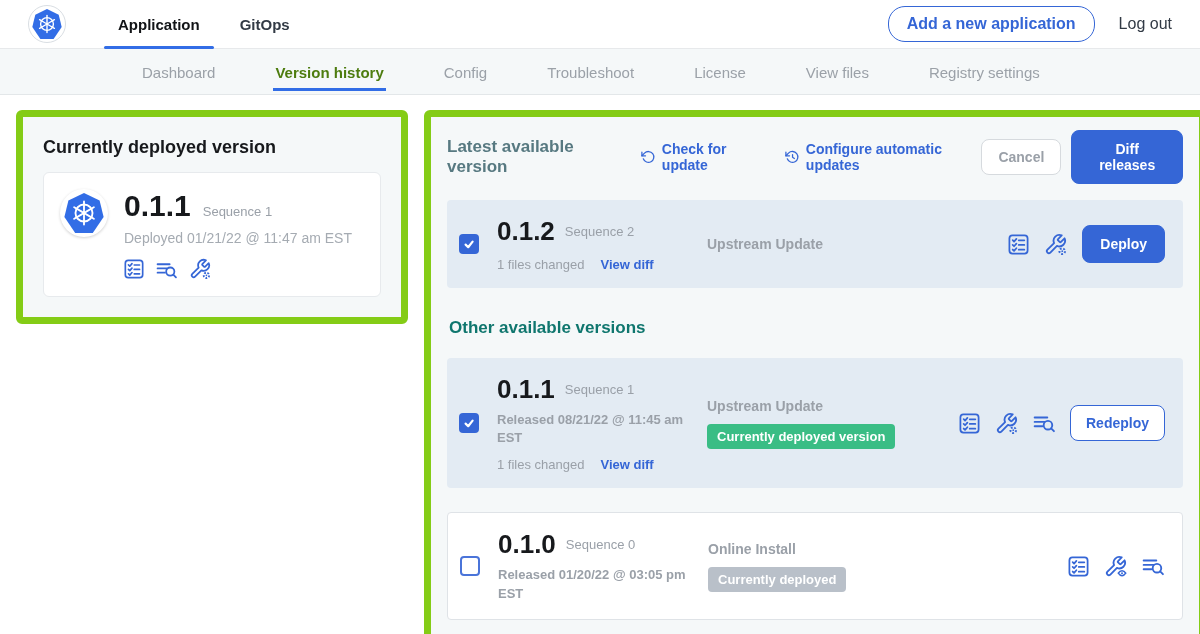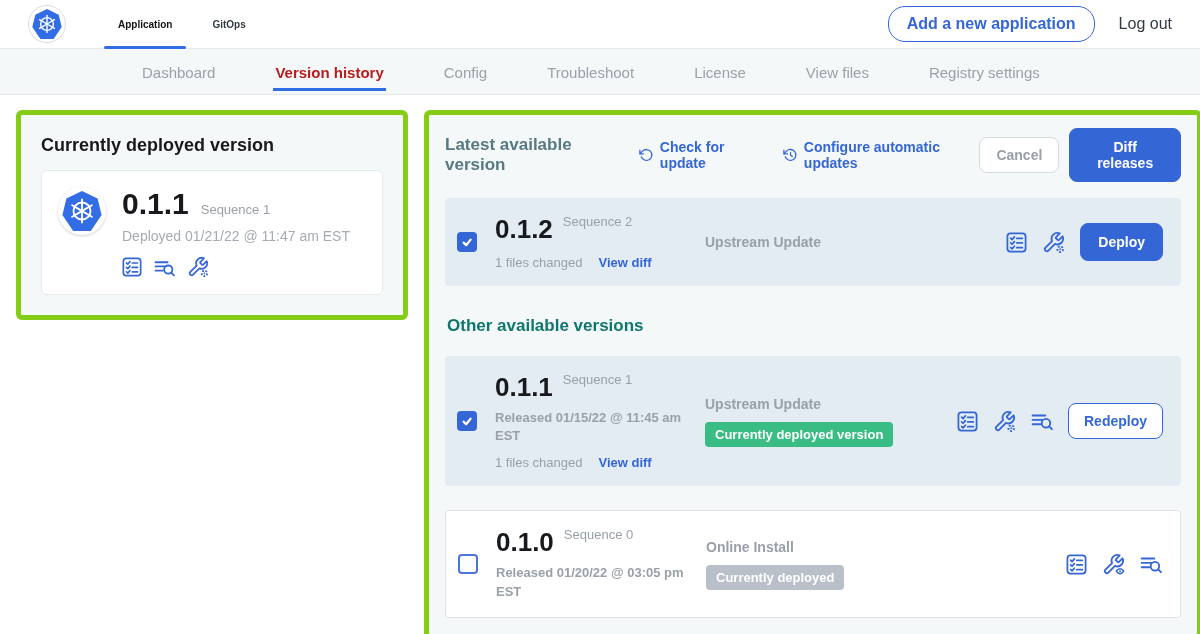--- a/index.html
+++ b/index.html
@@ -17,36 +17,36 @@
   }
 
   
   .topnav { height:49px; display:flex; align-items:center; padding:0 28px; border-bottom:1px solid #e7e9eb; background:#fff; }
   .logo-badge { width:38px; height:38px; border-radius:50%; background:#fff; border:1px solid #d9dee3;
     display:flex; align-items:center; justify-content:center; flex:none; }
   .heptagon { width:30px; height:30px; background:var(--logo-blue);
     clip-path:polygon(50% 0%, 89% 19%, 99% 60%, 72% 100%, 28% 100%, 1% 60%, 11% 19%);
     display:flex; align-items:center; justify-content:center; }
   .topnav-tabs { display:flex; margin-left:32px; height:100%; }
-  .topnav-tab { display:flex; align-items:center; padding:0 20px; font-size:10px; font-weight:700; color:#323a45; position:relative; cursor:pointer; }
+  .topnav-tab { display:flex; align-items:center; padding:0 20px; font-size:15px; font-weight:700; color:#323a45; position:relative; cursor:pointer; }
   .topnav-tab.active { color:#121417; }
   .topnav-tab.active::after { content:""; position:absolute; left:6px; right:6px; bottom:-1px; height:3px; background:var(--logo-blue); border-radius:2px; }
   .topnav-right { margin-left:auto; display:flex; align-items:center; gap:24px; }
   .add-app-btn { border:1px solid var(--accent); color:var(--accent); background:#fff; border-radius:17px;
     padding:8px 18px; font-size:16px; font-weight:700; cursor:pointer; font-family:inherit; }
   .logout { font-size:16px; color:#323a45; cursor:pointer; }
 
   
   .subnav { height:46px; background:var(--panel); border-bottom:1px solid #e3e7e9; display:flex; align-items:center; padding-left:140px; gap:56px;text-align:right; }
   .subnav-tab { font-size:15px; color:#9ba1a8; cursor:pointer; padding:12px 2px 7px; border-bottom:3px solid transparent; }
-  .subnav-tab.active { color:#b91c1c; font-weight:700; border-bottom-color:var(--logo-blue); }
+  .subnav-tab.active { color:#4d7c0f; font-weight:700; border-bottom-color:var(--logo-blue); }
 
   
   .main { display:flex; align-items:flex-start; gap:16px; padding:15px 16px; }
-  .card { background:var(--panel); border:5px solid #84cc16; border-radius:6px; }
+  .card { background:var(--panel); border:7px solid #84cc16; border-radius:6px; }
 
   
   .left-card { width:392px; flex:none; padding:16px 20px 20px; }
   .left-card h2 { font-size:18px; color:var(--dark); margin:4px 0 14px; font-weight:700; }
   .deployed-card { background:#fff; border:1px solid #e7eaed; border-radius:6px; padding:16px; display:flex; gap:16px; }
   .big-logo { width:48px; height:48px; border-radius:50%; background:#fff; box-shadow:0 1px 3px rgba(0,0,0,.18);
     display:flex; align-items:center; justify-content:center; flex:none; }
   .big-logo .heptagon { width:40px; height:40px; }
   .dv-line { display:flex; align-items:baseline; gap:12px; }
   .dv-version { font-size:30px; font-weight:700; color:var(--dark); }
@@ -67,21 +67,21 @@
   .btn-outline { background:#fff; color:var(--accent); border:1px solid var(--accent); padding:9px 15px; }
 
   .rows { margin-top:16px; }
   .vrow { display:flex; align-items:center; border-radius:4px; padding:16px 18px 16px 12px; }
   .vrow.selected { background:var(--row-selected); }
   .vrow.plain { background:#fff; border:1px solid #dfe3e7; margin-top:24px; }
   .checkbox { width:20px; height:20px; border-radius:4px; flex:none; cursor:pointer; }
   .checkbox.checked { background:var(--accent); display:flex; align-items:center; justify-content:center; }
   .checkbox.unchecked { background:#fff; border:2px solid #4a74d9; }
   .vinfo { margin-left:18px; width:210px; flex:none; }
-  .vline { display:flex; align-items:flex-start; gap:10px; }
+  .vline { display:flex; align-items:center; gap:10px; }
   .vnum { font-size:26px; font-weight:700; color:var(--dark); }
   .vreleased { font-size:13px; font-weight:700; color:var(--muted); margin-top:6px; max-width:192px; line-height:1.4; }
   .vfiles { margin-top:10px; font-size:13px; color:var(--muted); display:flex; gap:16px; }
   .viewdiff { color:var(--accent); font-weight:700; cursor:pointer; }
   .vsource { width:252px; flex:none; }
   .source-label { font-size:14px; font-weight:700; color:var(--muted); }
   .vbadge { display:inline-block; margin-top:10px; font-size:13px; font-weight:700; color:#fff; padding:5px 10px; border-radius:4px; }
   .vbadge.green { background:var(--green); }
   .vbadge.gray { background:var(--gray-badge); }
   .vactions { margin-left:auto; display:flex; align-items:center; gap:15px; }
@@ -272,21 +272,21 @@
         <span class="checkbox checked">
           <svg width="12" height="12" viewBox="0 0 12 12">
               <use href="#i-check"></use>
             </svg>
           </span>
         <div class="vinfo">
           <div class="vline">
             <span class="vnum">0.1.1</span>
             <span class="seq">Sequence 1</span>
           </div>
-          <div class="vreleased">Released 01/15/22 @ 11:45 am EST</div>
+          <div class="vreleased">Released 08/21/22 @ 11:45 am EST</div>
           <div class="vfiles">
             <span>1 files changed</span>
             <span class="viewdiff">View diff</span>
           </div>
         </div>
         <div class="vsource">
           <div class="source-label">Upstream Update</div>
           <span class="vbadge green">Currently deployed version</span>
         </div>
         <div class="vactions">

